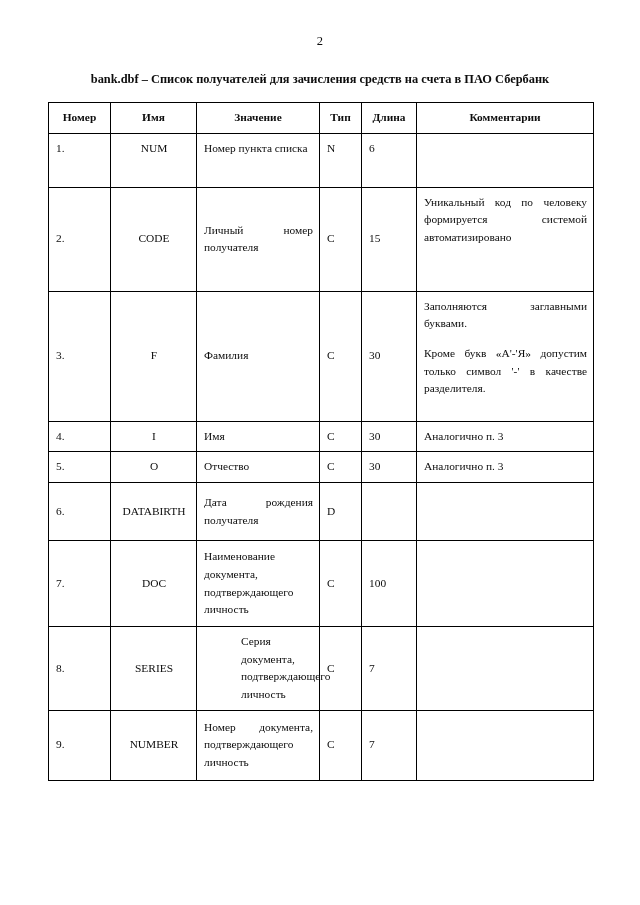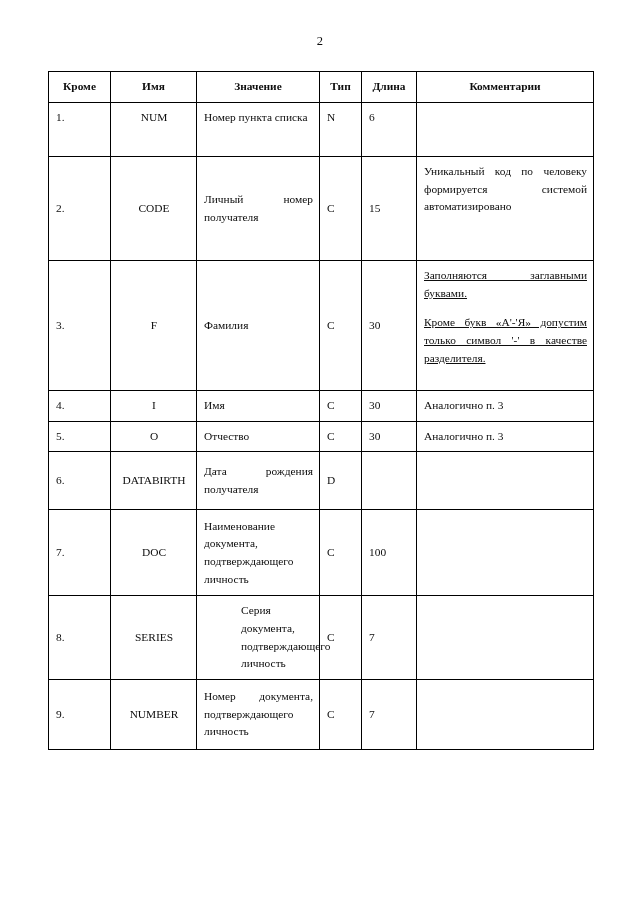--- a/index.html
+++ b/index.html
@@ -72,43 +72,44 @@
   td.num      { text-align: left; padding-left: 9px; }
   td.name     { text-align: center; padding-left: 14px; }
   td.value    { text-align: justify; text-align-last: left; }
   td.type     { text-align: left; padding-left: 7px; }
   td.len      { text-align: left; padding-left: 7px; }
   td.comment  { text-align: justify; text-align-last: left; }
 
   .just { text-align: justify; text-align-last: justify; }
   .p { margin: 0; }
   .p + .p { margin-top: 0px; }
-  .cell-block { display: block; text-decoration: underline; }
+  .cell-block { display: block; }
 </style>
 </head>
 <body>
 
 <div class="page">
 
   <div class="page-number">2</div>
 
 
+  <div class="doc-title">bank.dbf – Список получателей для зачисления средств на счета в ПАО Сбербанк</div>
 
   <table class="spec">
     <colgroup>
       <col class="c-num">
         <col class="c-name">
         <col class="c-value">
         <col class="c-type">
         <col class="c-len">
         <col class="c-comm">
     </colgroup>
     <thead>
       <tr>
-        <th>Кроме</th>
+        <th>Номер</th>
         <th>Имя</th>
         <th>Значение</th>
         <th>Тип</th>
         <th>Длина</th>
         <th>Комментарии</th>
       </tr>
     </thead>
     <tbody>
       <tr style="height:54px;">
         <td class="num">1.</td>

